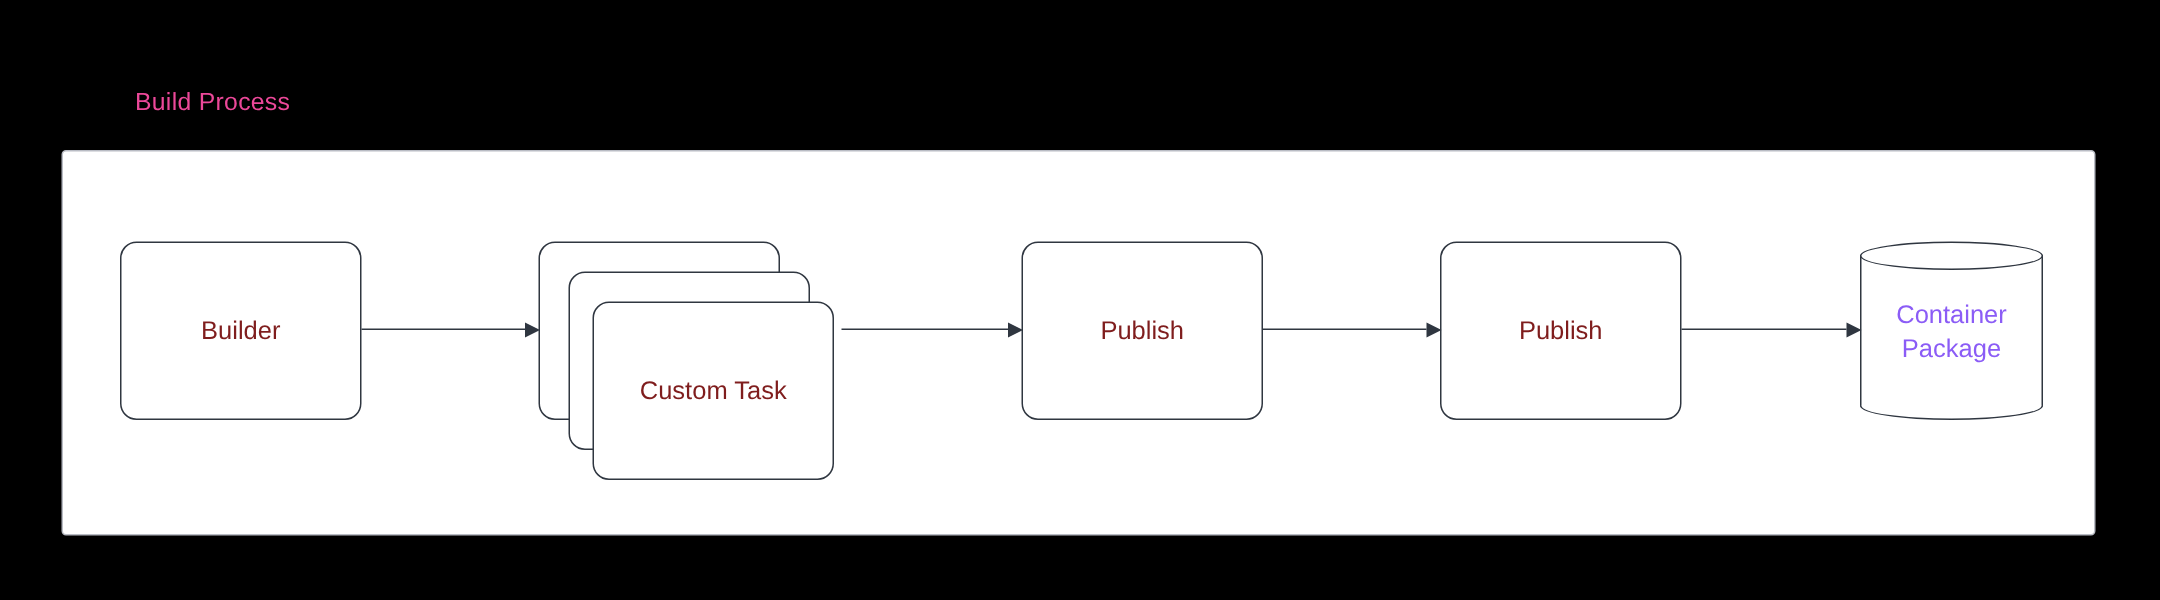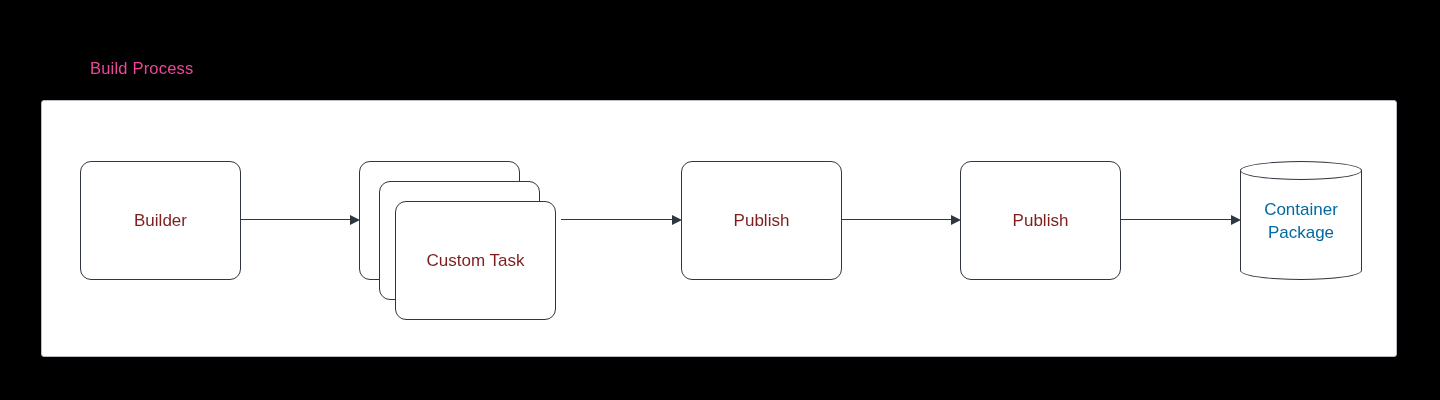--- a/index.html
+++ b/index.html
@@ -128,21 +128,21 @@
     position: absolute;
     left: 0;
     top: 0;
     width: 122px;
     height: 119px;
     display: flex;
     flex-direction: column;
     align-items: center;
     justify-content: center;
     text-align: center;
-    color: #0369a1;
+    color: #8b5cf6;
     font-size: 17px;
     line-height: 23px;
     z-index: 4;
   }
 
   
   .connector {
     position: absolute;
     height: 10px;
     z-index: 5;

